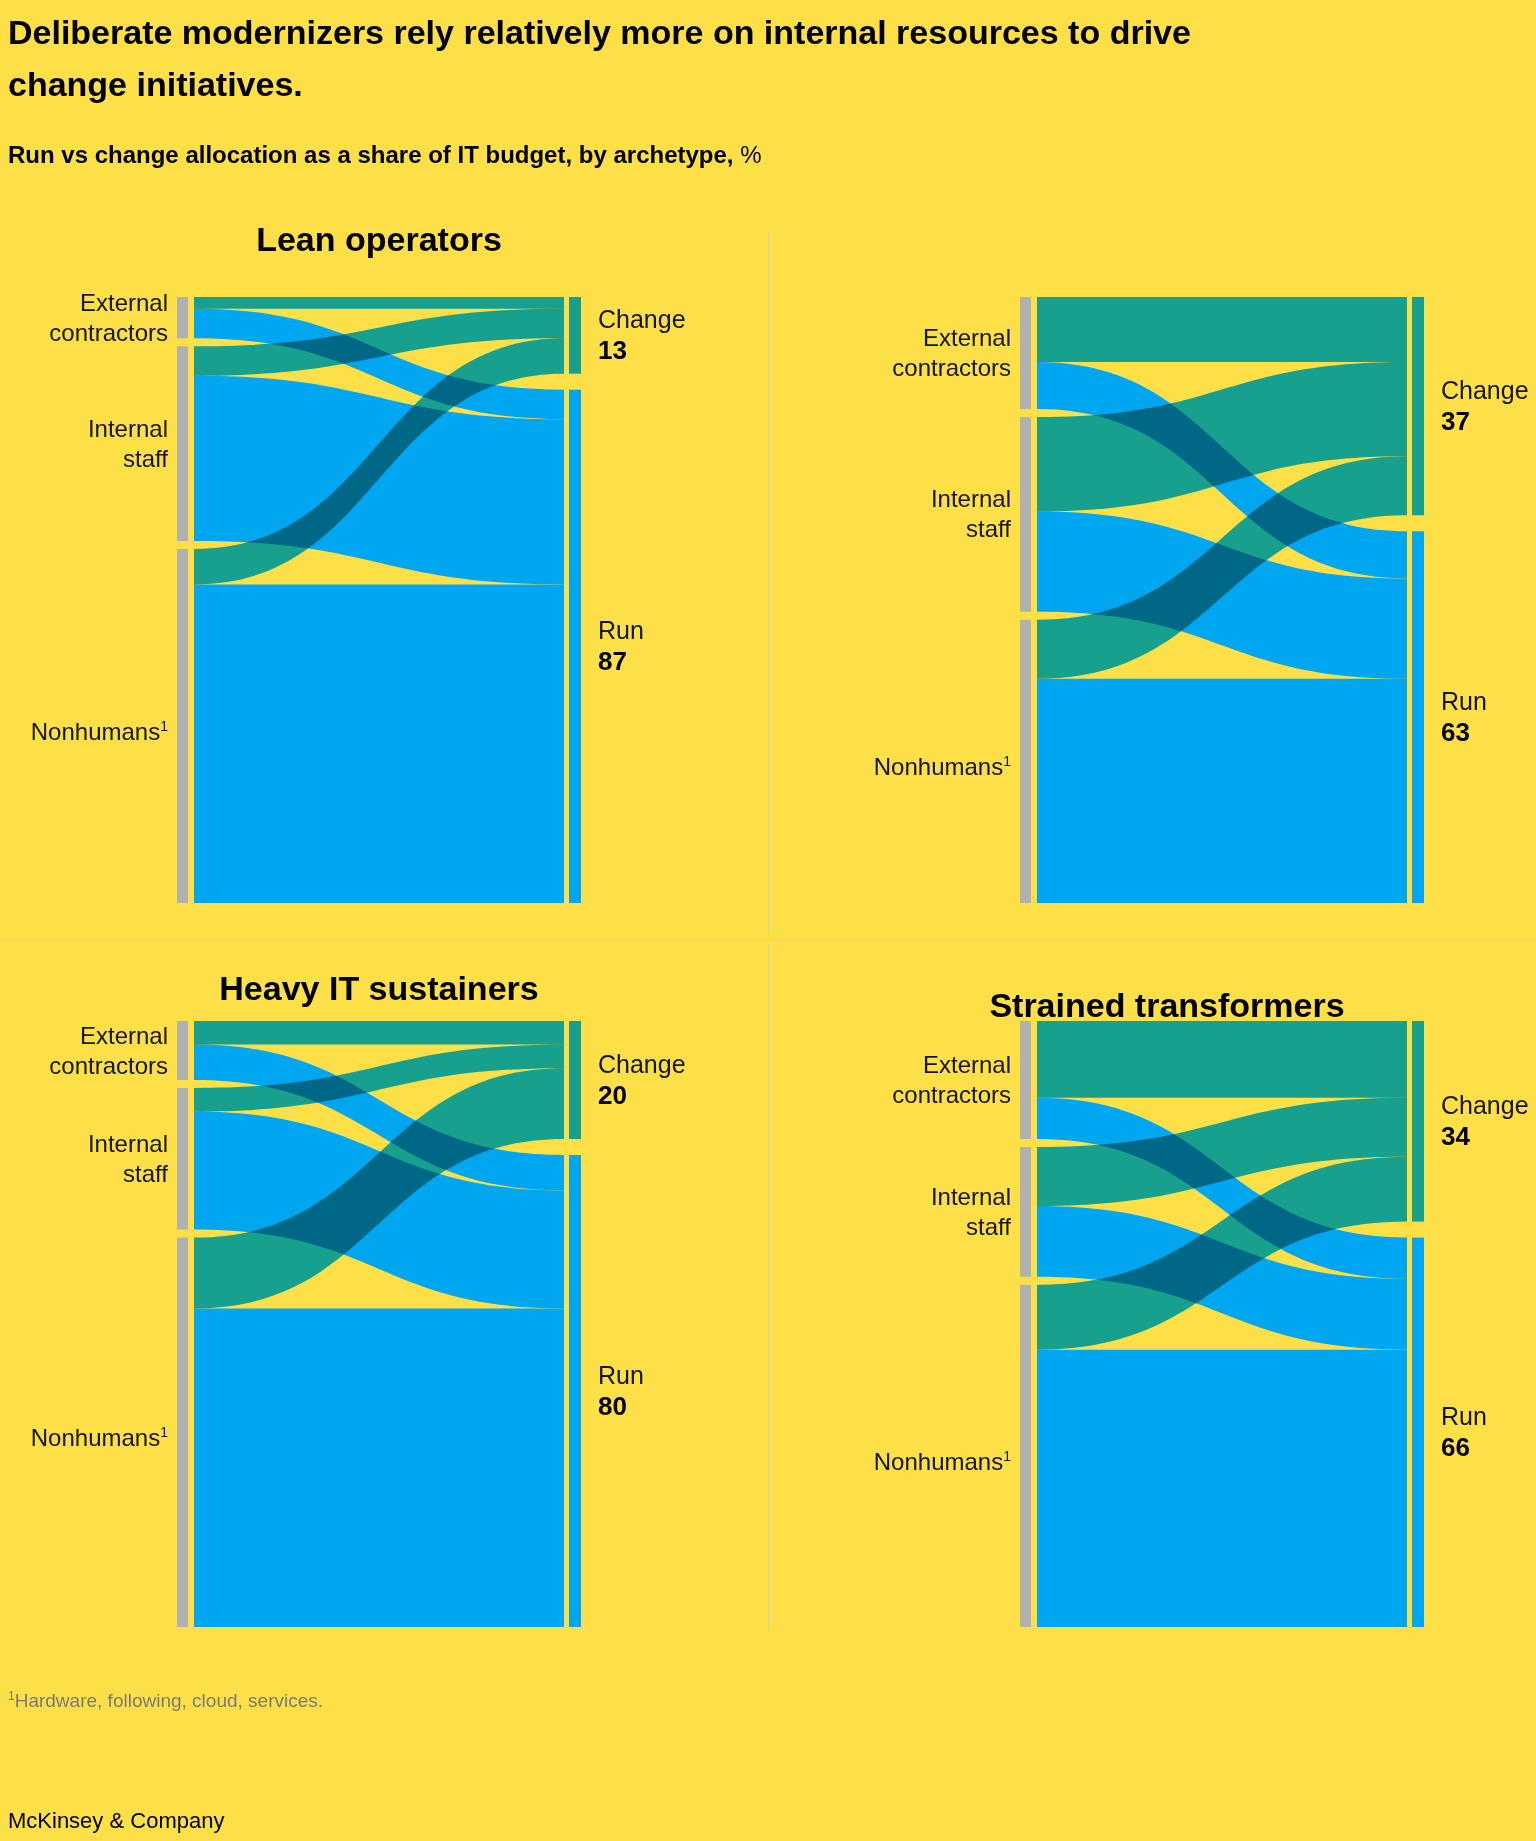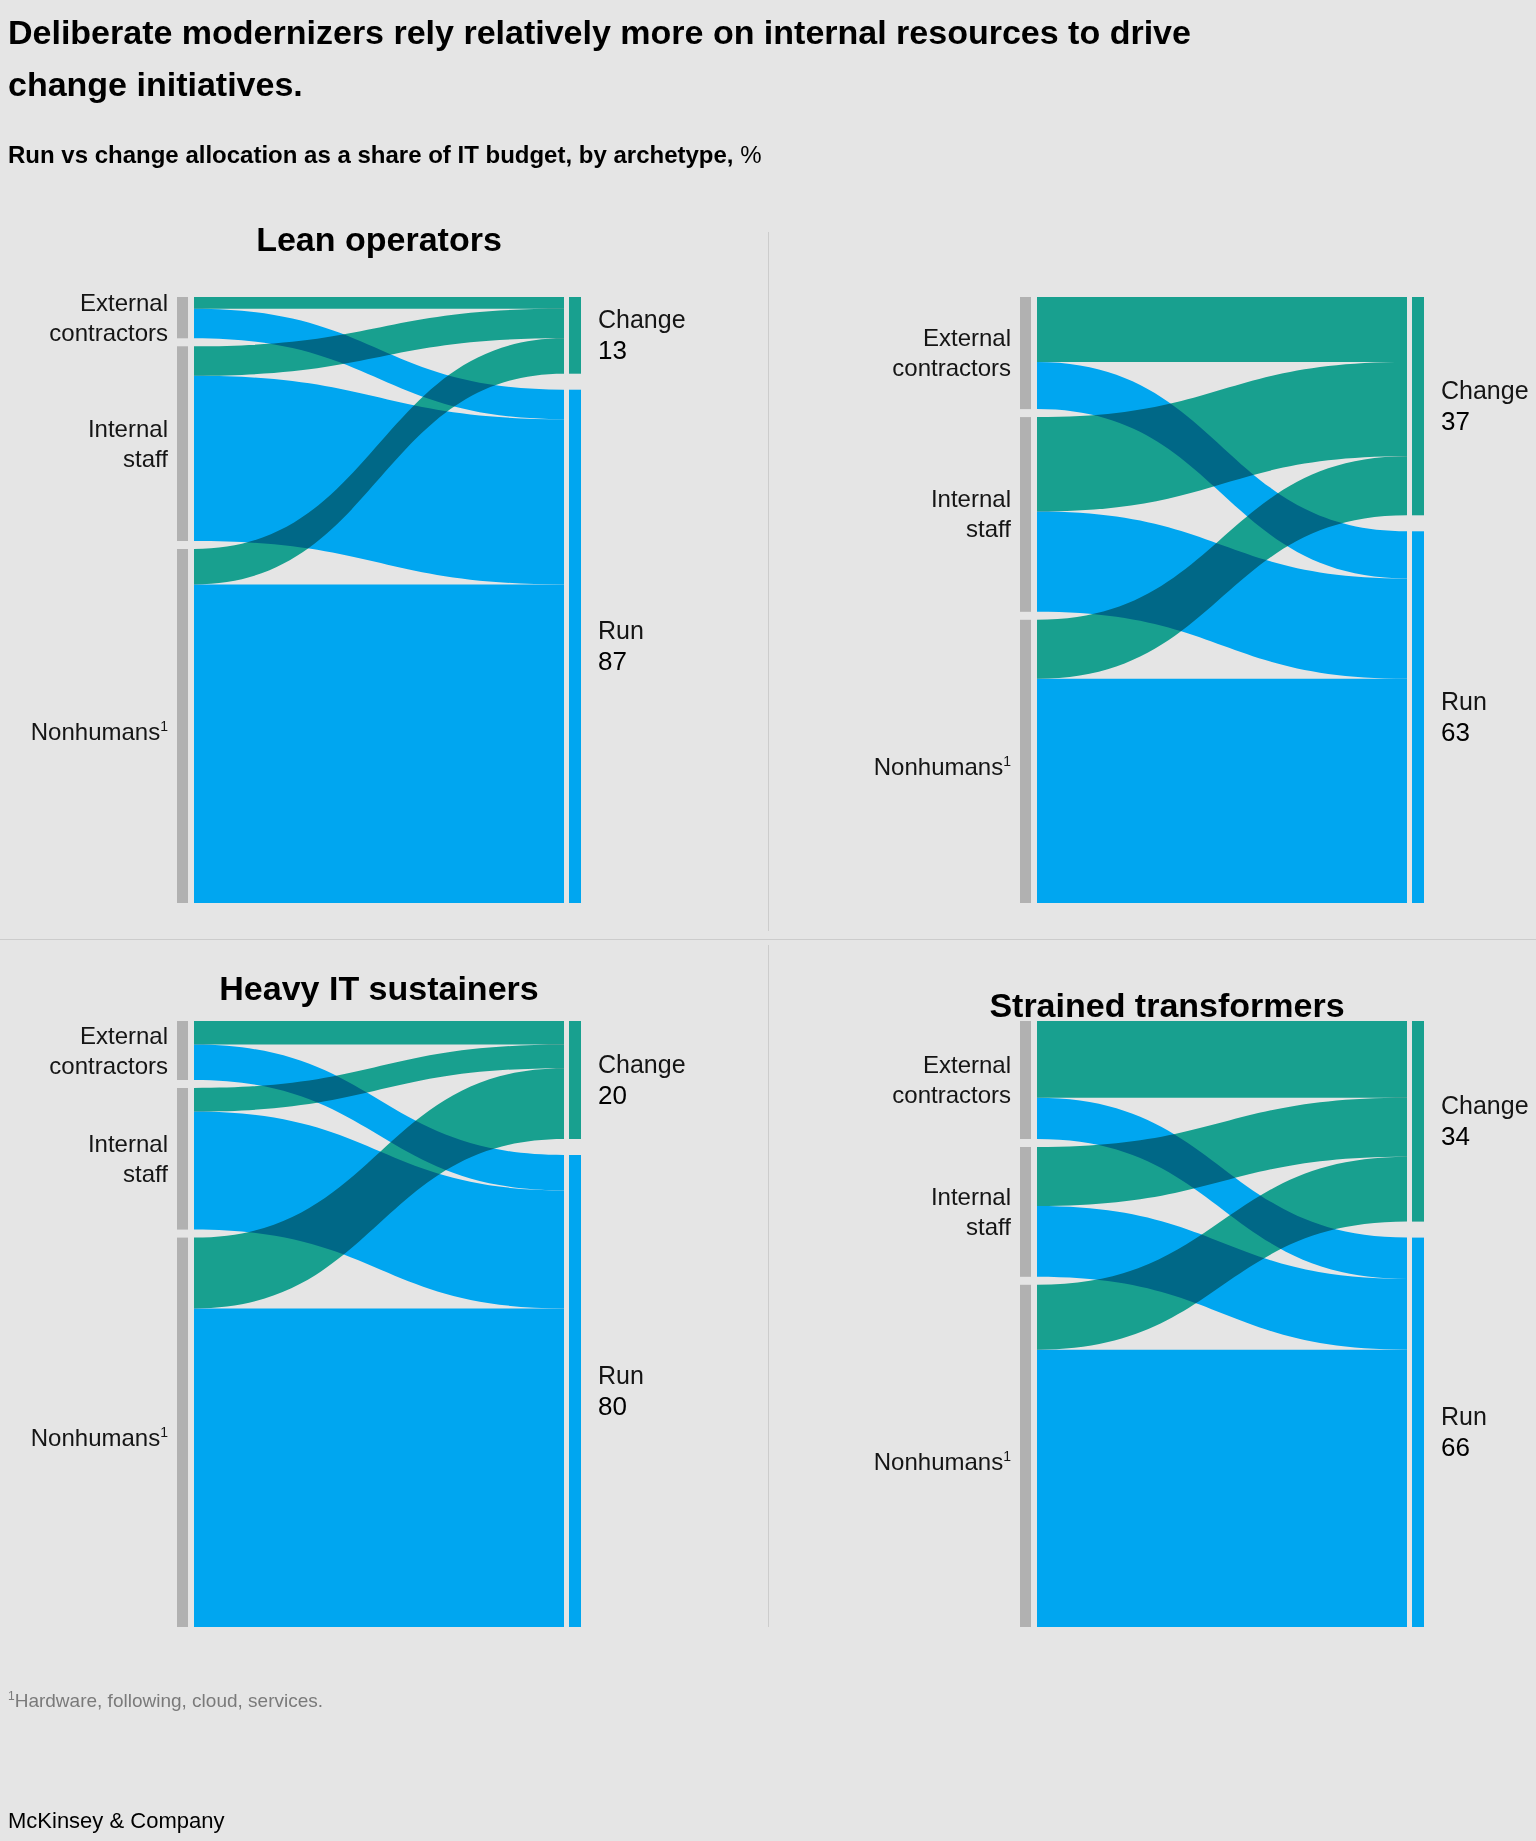--- a/index.html
+++ b/index.html
@@ -1,30 +1,30 @@
 <!DOCTYPE html>
 <html><head>
 <meta charset="utf-8">
 <style>
   html,body{margin:0;padding:0;background:#fff;}
   #canvas{
-    position:relative;width:1536px;height:1841px;background:#e5e5e5;
+    position:relative;width:1536px;height:1841px;background:#fde047;
     font-family:"Liberation Sans","DejaVu Sans",sans-serif;overflow:hidden;
   }
   #sankey-svg{position:absolute;left:0;top:0;isolation:isolate;}
   .abs{position:absolute;}
   .title-line{font-size:34px;font-weight:700;color:#000;line-height:52px;white-space:nowrap;}
   #title-block{left:8px;top:6px;}
   #subtitle{left:8px;top:141px;font-size:24px;font-weight:700;color:#000;white-space:nowrap;}
   #subtitle .unit{font-weight:400;}
   .panel-title{font-size:34px;font-weight:700;color:#000;text-align:center;width:480px;white-space:nowrap;}
   .src-label{font-size:24px;color:#151515;line-height:30px;text-align:right;width:220px;}
   .src-label sup{font-size:14px;}
   .tgt-label{font-size:25px;color:#151515;line-height:31px;white-space:nowrap;}
-  .tgt-label .val{font-weight:400;font-size:26px;color:#000;}
+  .tgt-label .val{font-weight:700;font-size:26px;color:#000;}
   .vdiv{width:1px;background:#cccccc;}
   .hdiv{height:1px;background:#cccccc;left:0;width:1536px;}
   #footnotes{left:8px;top:1684px;font-size:19px;line-height:24px;color:#7a7a7a;white-space:nowrap;}
   #footnotes sup{font-size:12px;}
   #brand{left:8px;top:1808px;font-size:22px;color:#000;}
 </style>
 </head>
 <body>
 
 <div id="canvas">

